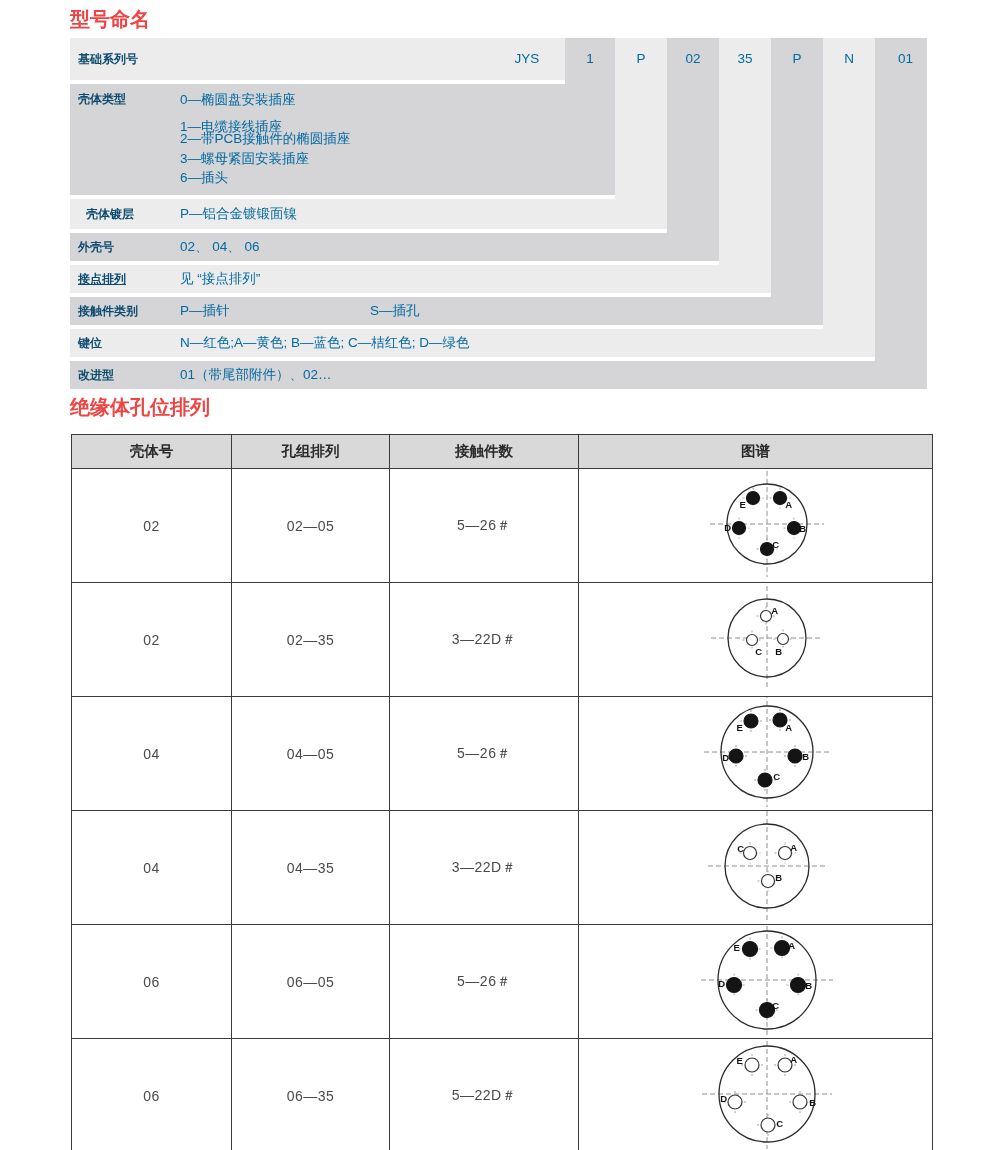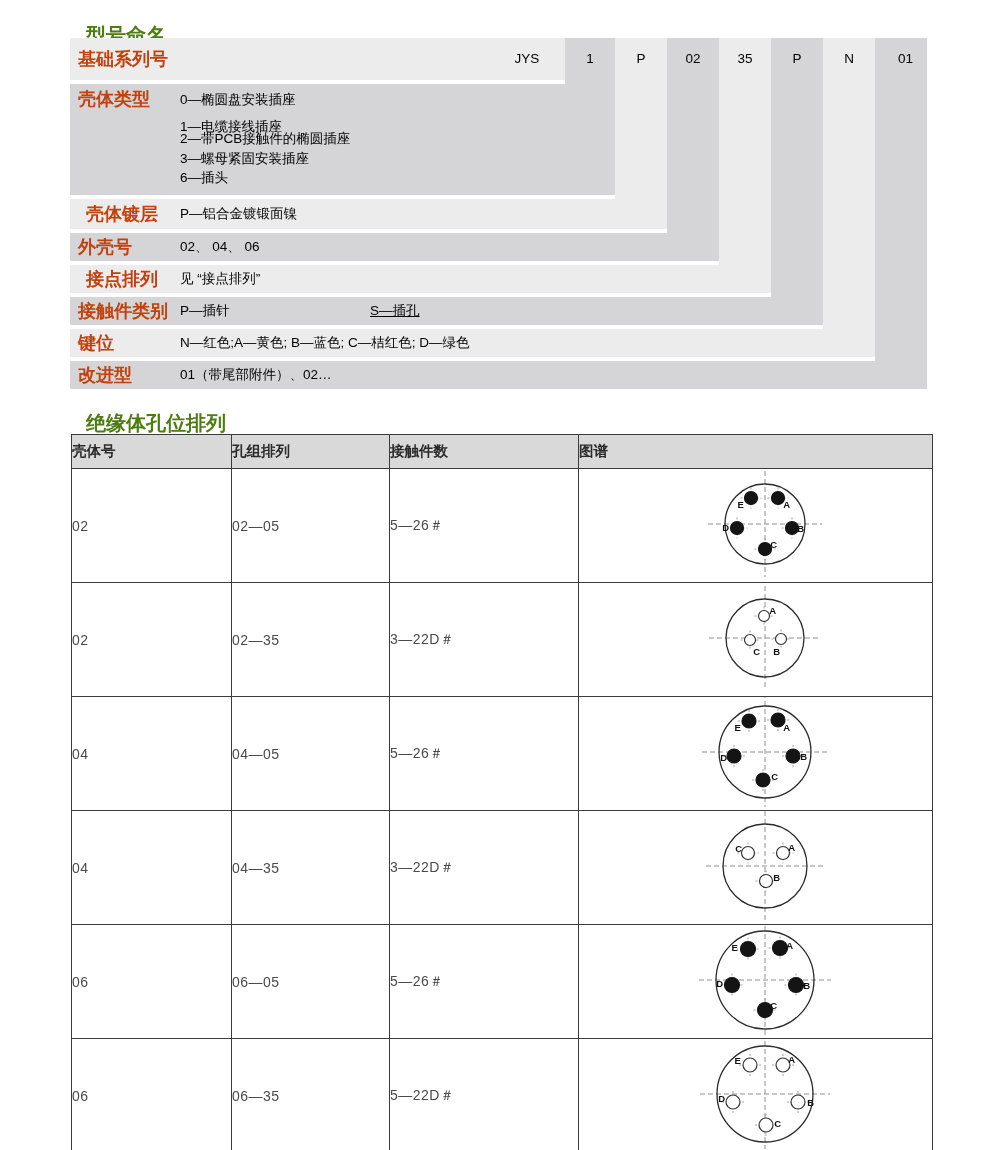--- a/index.html
+++ b/index.html
@@ -1,27 +1,27 @@
 <!DOCTYPE html>
 <html><head>
 <meta charset="utf-8">
 <style>
   html,body{margin:0;padding:0;background:#fff;}
   body{width:1000px;height:1150px;overflow:hidden;
        font-family:"Liberation Sans","DejaVu Sans",sans-serif;color:#2d2d2d;}
   #page{position:relative;width:1000px;height:1150px;background:#fff;}
-  .sec-title{position:absolute;left:70px;margin:16px;font-size:20px;font-weight:bold;color:#4d7c0f;}
+  .sec-title{position:absolute;left:70px;margin:0;font-size:20px;font-weight:bold;color:#ef4444;}
   #title1{top:6px;}
   #title2{top:394px;}
   .band,.stripe,.ntext{position:absolute;}
-  .ntext{font-size:13.5px;color:#000000;white-space:nowrap;}
-  .nlabel{font-weight:bold;font-size:18px;color:#c2410c;}
+  .ntext{font-size:13.5px;color:#0369a1;white-space:nowrap;}
+  .nlabel{font-weight:bold;font-size:12px;color:#0c4a6e;}
   #holes-wrap{position:absolute;left:71px;top:434px;}
   table{border-collapse:collapse;table-layout:fixed;}
-  th,td{border:1.5px solid #3b3b3b;text-align:left;vertical-align:middle;
+  th,td{border:1.5px solid #3b3b3b;text-align:center;vertical-align:middle;
         font-size:14px;color:#4a4a4a;padding:0;}
   th{background:#d9d9d9;font-weight:bold;font-size:14.5px;color:#2a2a2a;height:33px;}
   td{height:112px;background:#fff;letter-spacing:.5px;}
   svg text{font-family:"Liberation Sans","DejaVu Sans",sans-serif;}
 </style>
 </head>
 <body>
 
 <div id="page">
   <h1 id="title1" class="sec-title">型号命名</h1>
@@ -45,25 +45,25 @@
       <div class="ntext nlabel" style="position: absolute; left: 78px; top: 84px; height: 111px; line-height: 30px; z-index: 3; text-align: center;">壳体类型</div>
       <div class="ntext" style="position: absolute; left: 180px; top: 90px; line-height: 19.5px; z-index: 3;">0—椭圆盘安装插座</div>
       <div class="ntext" style="position: absolute; left: 180px; top: 109.5px; line-height: 19.5px; z-index: 3; margin-top: 7px;">1—电缆接线插座</div>
       <div class="ntext" style="position: absolute; left: 180px; top: 129px; line-height: 19.5px; z-index: 3;">2—带PCB接触件的椭圆插座</div>
       <div class="ntext" style="position: absolute; left: 180px; top: 148.5px; line-height: 19.5px; z-index: 3;">3—螺母紧固安装插座</div>
       <div class="ntext" style="position: absolute; left: 180px; top: 168px; line-height: 19.5px; z-index: 3;">6—插头</div>
       <div class="ntext nlabel" style="position: absolute; left: 86px; top: 199px; height: 30px; line-height: 30px; z-index: 3;">壳体镀层</div>
       <div class="ntext" style="position: absolute; left: 180px; top: 199px; height: 24px; line-height: 30px; z-index: 3;">P—铝合金镀锻面镍</div>
       <div class="ntext nlabel" style="position: absolute; left: 78px; top: 233px; height: 28px; line-height: 28px; z-index: 3;">外壳号</div>
       <div class="ntext" style="position: absolute; left: 180px; top: 233px; height: 17px; line-height: 28px; z-index: 3;">02、 04、 06</div>
-      <div class="ntext nlabel" style="position: absolute; left: 86px; top: 265px; height: 28px; line-height: 28px; z-index: 3;">接点排列</div>
+      <div class="ntext nlabel" style="position: absolute; left: 78px; top: 265px; height: 28px; line-height: 28px; z-index: 3; text-decoration: underline;">接点排列</div>
       <div class="ntext" style="position: absolute; left: 180px; top: 265px; height: 28px; line-height: 28px; z-index: 3;">见 “接点排列”</div>
       <div class="ntext nlabel" style="position: absolute; left: 78px; top: 297px; height: 28px; line-height: 28px; z-index: 3;">接触件类别</div>
       <div class="ntext" style="position: absolute; left: 180px; top: 297px; height: 28px; line-height: 28px; z-index: 3;">P—插针</div>
-      <div class="ntext" style="position: absolute; left: 370px; top: 297px; height: 17px; line-height: 28px; z-index: 3; text-decoration: underline;">S—插孔</div>
+      <div class="ntext" style="position: absolute; left: 370px; top: 297px; height: 17px; line-height: 28px; z-index: 3;">S—插孔</div>
       <div class="ntext nlabel" style="position: absolute; left: 78px; top: 329px; height: 20px; line-height: 28px; z-index: 3;">键位</div>
       <div class="ntext" style="position: absolute; left: 180px; top: 329px; height: 28px; line-height: 28px; z-index: 3;">N—红色;A—黄色; B—蓝色; C—桔红色; D—绿色</div>
       <div class="ntext nlabel" style="position: absolute; left: 78px; top: 361px; height: 28px; line-height: 28px; z-index: 3;">改进型</div>
       <div class="ntext" style="position: absolute; left: 180px; top: 361px; height: 43px; line-height: 28px; z-index: 3;">01（带尾部附件）、02…</div>
       <div class="ntext" style="position: absolute; left: 495px; top: 38px; width: 64px; height: 42px; line-height: 42px; text-align: center; z-index: 3;">JYS</div>
       <div class="ntext" style="position: absolute; left: 565px; top: 38px; width: 50px; height: 42px; line-height: 42px; text-align: center; z-index: 3;">1</div>
       <div class="ntext" style="position: absolute; left: 615px; top: 38px; width: 52px; height: 42px; line-height: 42px; text-align: center; z-index: 3;">P</div>
       <div class="ntext" style="position: absolute; left: 667px; top: 38px; width: 52px; height: 42px; line-height: 42px; text-align: center; z-index: 3;">02</div>
       <div class="ntext" style="position: absolute; left: 719px; top: 38px; width: 52px; height: 42px; line-height: 42px; text-align: center; z-index: 3;">35</div>
       <div class="ntext" style="position: absolute; left: 771px; top: 38px; width: 52px; height: 42px; line-height: 42px; text-align: center; z-index: 3;">P</div>

